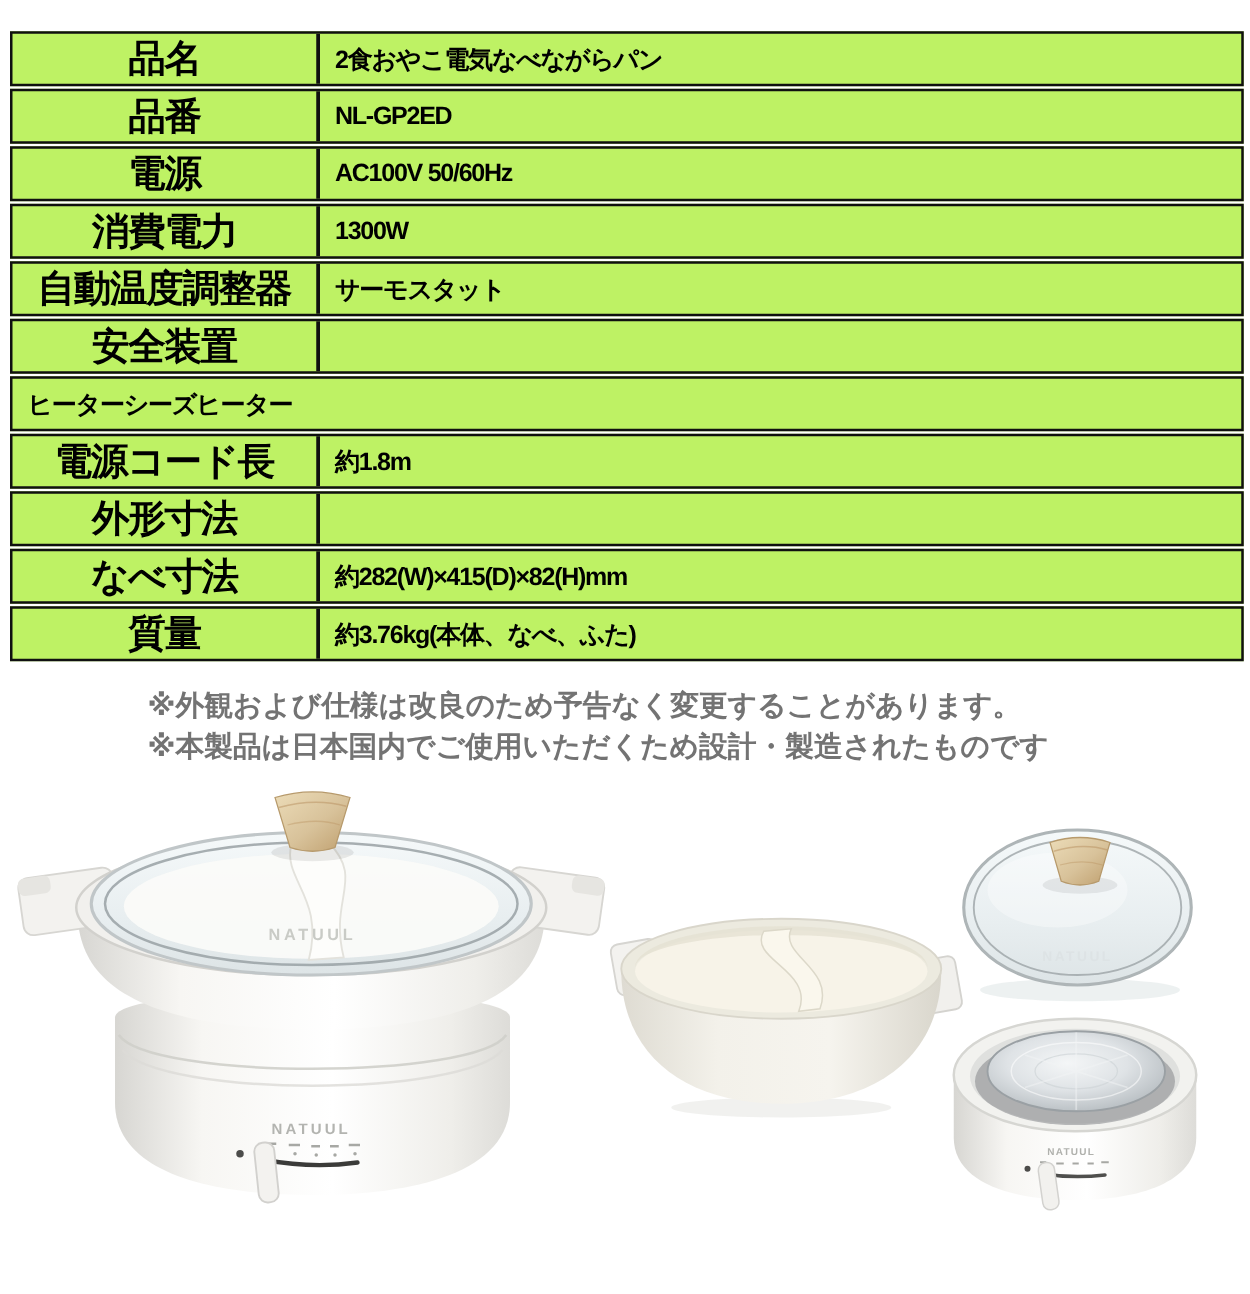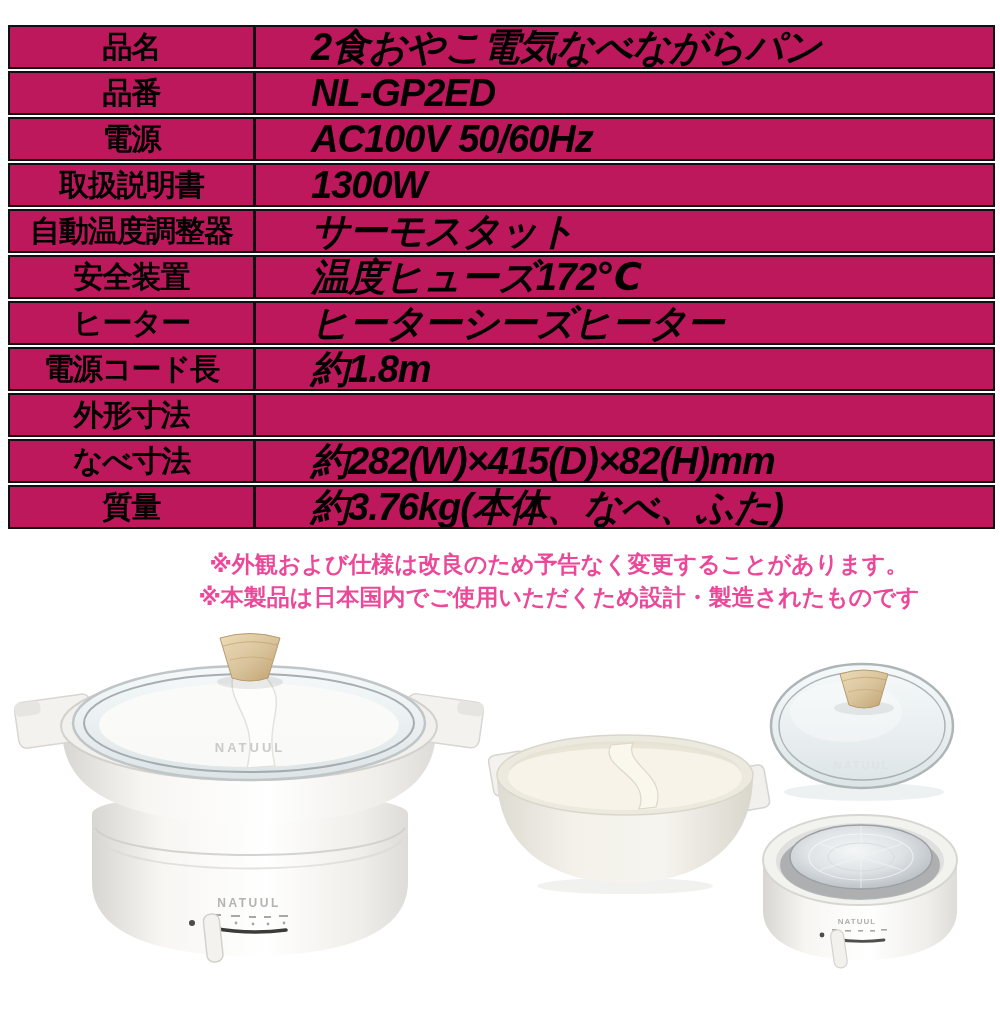--- a/index.html
+++ b/index.html
@@ -12,44 +12,42 @@
   
   .spec-table{
     margin:25px 5px 0 8px;
     width:987px;
   }
   .spec-row{
     display:flex;
     border:2px solid #101010;
     margin-bottom:2px;
     height:40px;
-    background:#be185d;
-    gap:43px;
+    background:#bef264;
   }
   .spec-label{
     flex:0 0 243px;
     border-right:3px solid #101010;
     display:flex;align-items:center;justify-content:center;
     font-size:30px;font-weight:700;letter-spacing:-1px;
     white-space:nowrap;
   }
   .spec-value{
     flex:1 1 auto;
     display:flex;align-items:center;
     padding-left:12px;
-    font-size:38px;font-weight:700;letter-spacing:-1px;
-    white-space:nowrap;overflow:hidden;font-style:italic;
+    font-size:20px;font-weight:700;letter-spacing:-1px;
+    white-space:nowrap;overflow:hidden;
   }
   
   .notes{margin:19px 0 0 118px;}
   .note-line{
     font-size:23px;font-weight:700;letter-spacing:0;
-    line-height:33px;color:#ec4899;
+    line-height:33px;color:#737373;
     white-space:nowrap;
-    text-align:center;
   }
   
   .figure-wrap{margin-top:2px;width:908px;height:374px;}
   svg text{font-family:"Liberation Sans","DejaVu Sans",sans-serif;}
 </style>
 </head>
 <body>
 
 <div class="spec-table">
 
@@ -62,36 +60,34 @@
       <div class="spec-label">品番</div>
       <div class="spec-value">NL-GP2ED</div>
     </div>
 
     <div class="spec-row">
       <div class="spec-label">電源</div>
       <div class="spec-value">AC100V 50/60Hz</div>
     </div>
 
     <div class="spec-row">
-      <div class="spec-label">取扱説明書</div>
+      <div class="spec-label">消費電力</div>
       <div class="spec-value">1300W</div>
     </div>
 
     <div class="spec-row">
       <div class="spec-label">自動温度調整器</div>
       <div class="spec-value">サーモスタット</div>
     </div>
 
     <div class="spec-row">
       <div class="spec-label">安全装置</div>
-      <div class="spec-value">温度ヒューズ172℃</div>
-    </div>
-
-    <div class="spec-row">
-      <div class="spec-label">ヒーター</div>
+    </div>
+
+    <div class="spec-row">
       <div class="spec-value">ヒーターシーズヒーター</div>
     </div>
 
     <div class="spec-row">
       <div class="spec-label">電源コード長</div>
       <div class="spec-value">約1.8m</div>
     </div>
 
     <div class="spec-row">
       <div class="spec-label">外形寸法</div>

